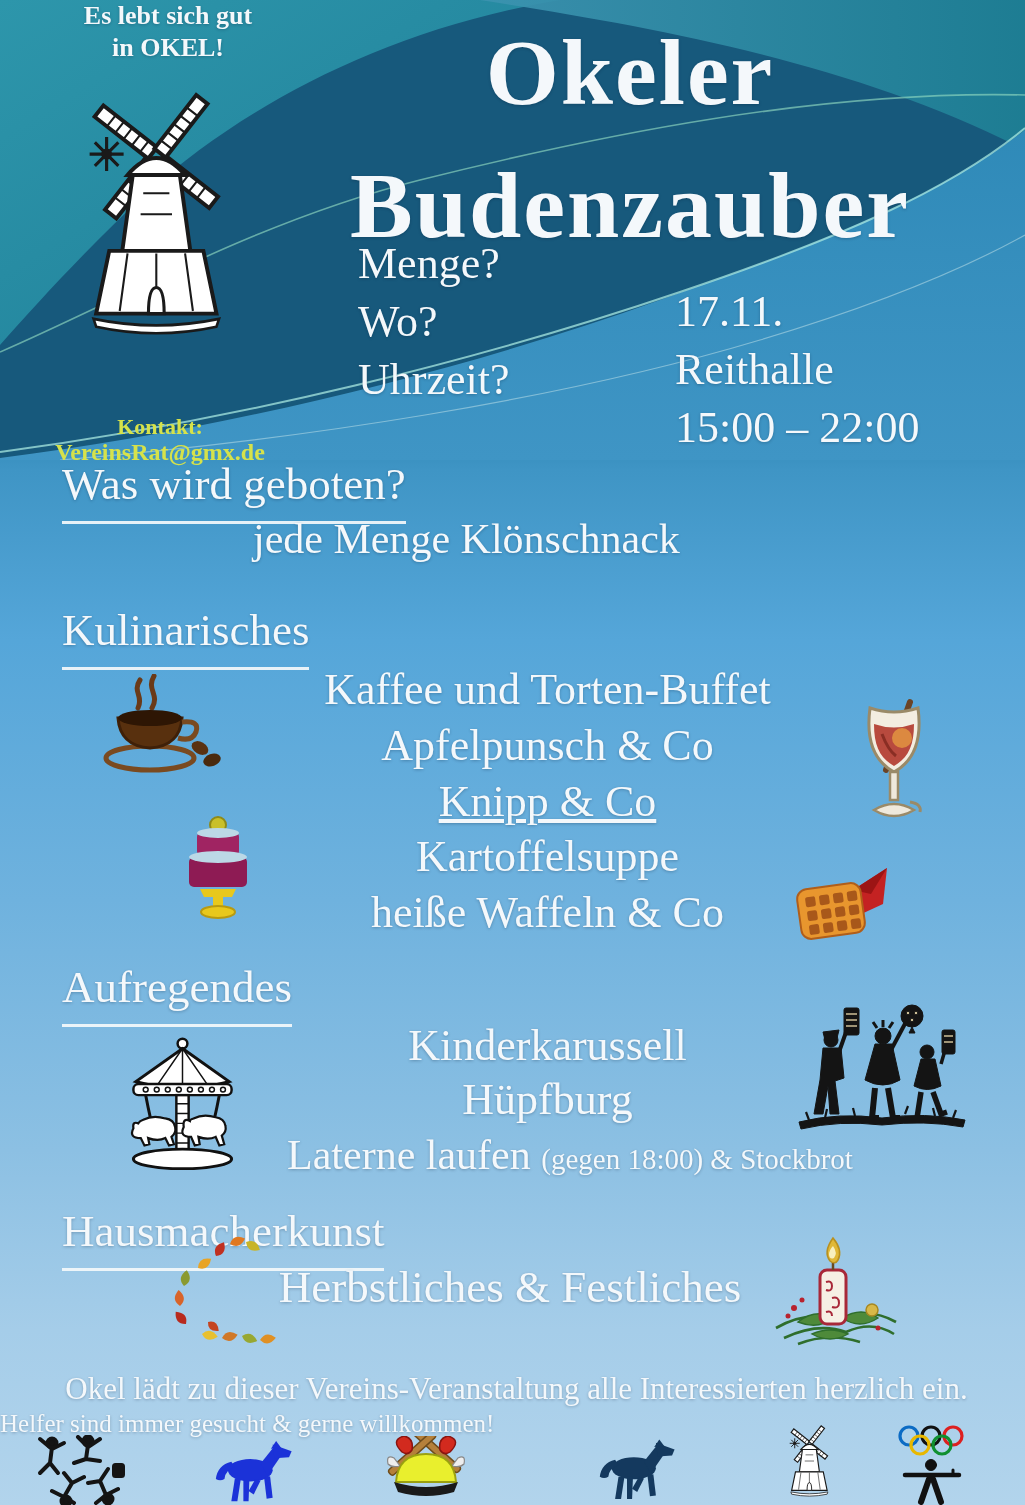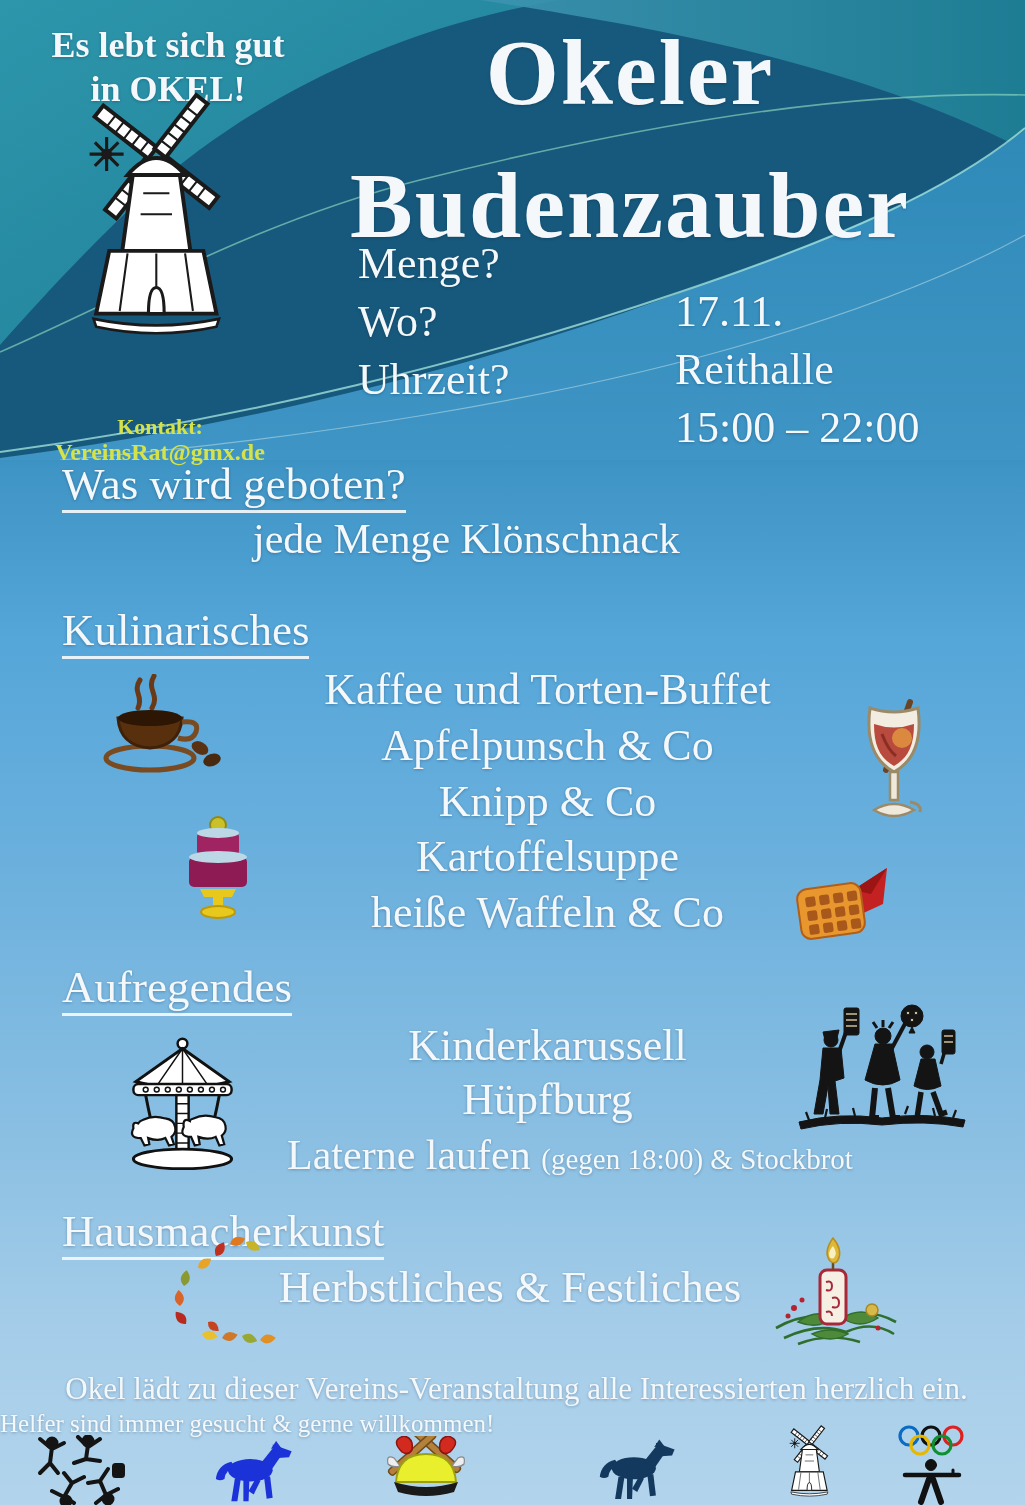--- a/index.html
+++ b/index.html
@@ -7,36 +7,36 @@
     position:relative;width:1025px;height:1505px;overflow:hidden;
     font-family:"Liberation Serif","DejaVu Serif",serif;
     color:#f4f8fb;
     background:linear-gradient(180deg,
       #17597c 0px,#2f86b5 420px,#3f95c5 470px,#55a6d9 640px,
       #6fb2de 900px,#8cc0e3 1150px,#a5cde9 1330px,#b2d4ec 1505px);
   }
   .abs{position:absolute;}
   .hdr-svg{left:0;top:0;width:1025px;height:460px;}
   .txt{text-shadow:0 1px 3px rgba(0,25,50,.28);}
-  .tagline{left:48px;top:24px;width:240px;text-align:center;font-size:36px;line-height:1.22;font-weight:700;}
+  .tagline{left:48px;top:0;width:240px;text-align:center;font-size:26px;line-height:1.22;font-weight:700;}
   .contact{left:30px;top:366px;width:260px;text-align:center;color:#d6e24a;font-weight:700;line-height:1.15;margin-top:48px;}
   .contact .c1{font-size:22px;}
   .contact .c2{font-size:24px;}
   .title{left:135px;top:6px;width:990px;text-align:center;font-weight:700;font-size:94px;line-height:1.42;letter-spacing:2px;}
   .title .t1,.title .t2{display:block;}
   .qa-q{left:358px;width:300px;font-size:44px;}
   .qa-a{left:675px;width:340px;font-size:44px;margin-top:48px;}
   .r1{top:238px;} .r2{top:296px;} .r3{top:354px;}
   .sec-head{font-size:45px;}
-  .sec-head span{display:inline-block;border-bottom:3px solid rgba(244,248,251,.92);padding-bottom:0;}
+  .sec-head span{display:inline-block;border-bottom:3px solid rgba(244,248,251,.92);padding-bottom:11px;}
   .offer-head{left:62px;top:458px;}
   .offer-sub{left:253px;top:515px;font-size:42px;}
   .culi-head{left:62px;top:604px;}
   .center-col{left:235px;width:625px;text-align:center;font-size:44px;}
-  .ci1{top:664px;} .ci2{top:720px;} .ci3{top:776px;} .ci4{top:831px;} .ci5{top:887px;}
+  .ci1{top:664px;} .ci2{top:720px;} .ci3{top:776px;text-decoration:underline;} .ci4{top:831px;} .ci5{top:887px;}
   .exc-head{left:62px;top:961px;}
   .ei1{top:1020px;} .ei2{top:1074px;}
   .lantern{left:130px;top:1131px;width:880px;text-align:center;font-size:42px;}
   .lantern .note{font-size:29px;}
   .craft-head{left:62px;top:1205px;}
   .craft-item{left:230px;top:1261px;width:560px;text-align:center;font-size:45px;}
   .invite{left:4px;top:1371px;width:1025px;text-align:center;font-size:31px;}
   .helpers{left:0;top:1410px;width:1025px;text-align:left;font-size:25px;}
   svg{display:block;}
 </style>

